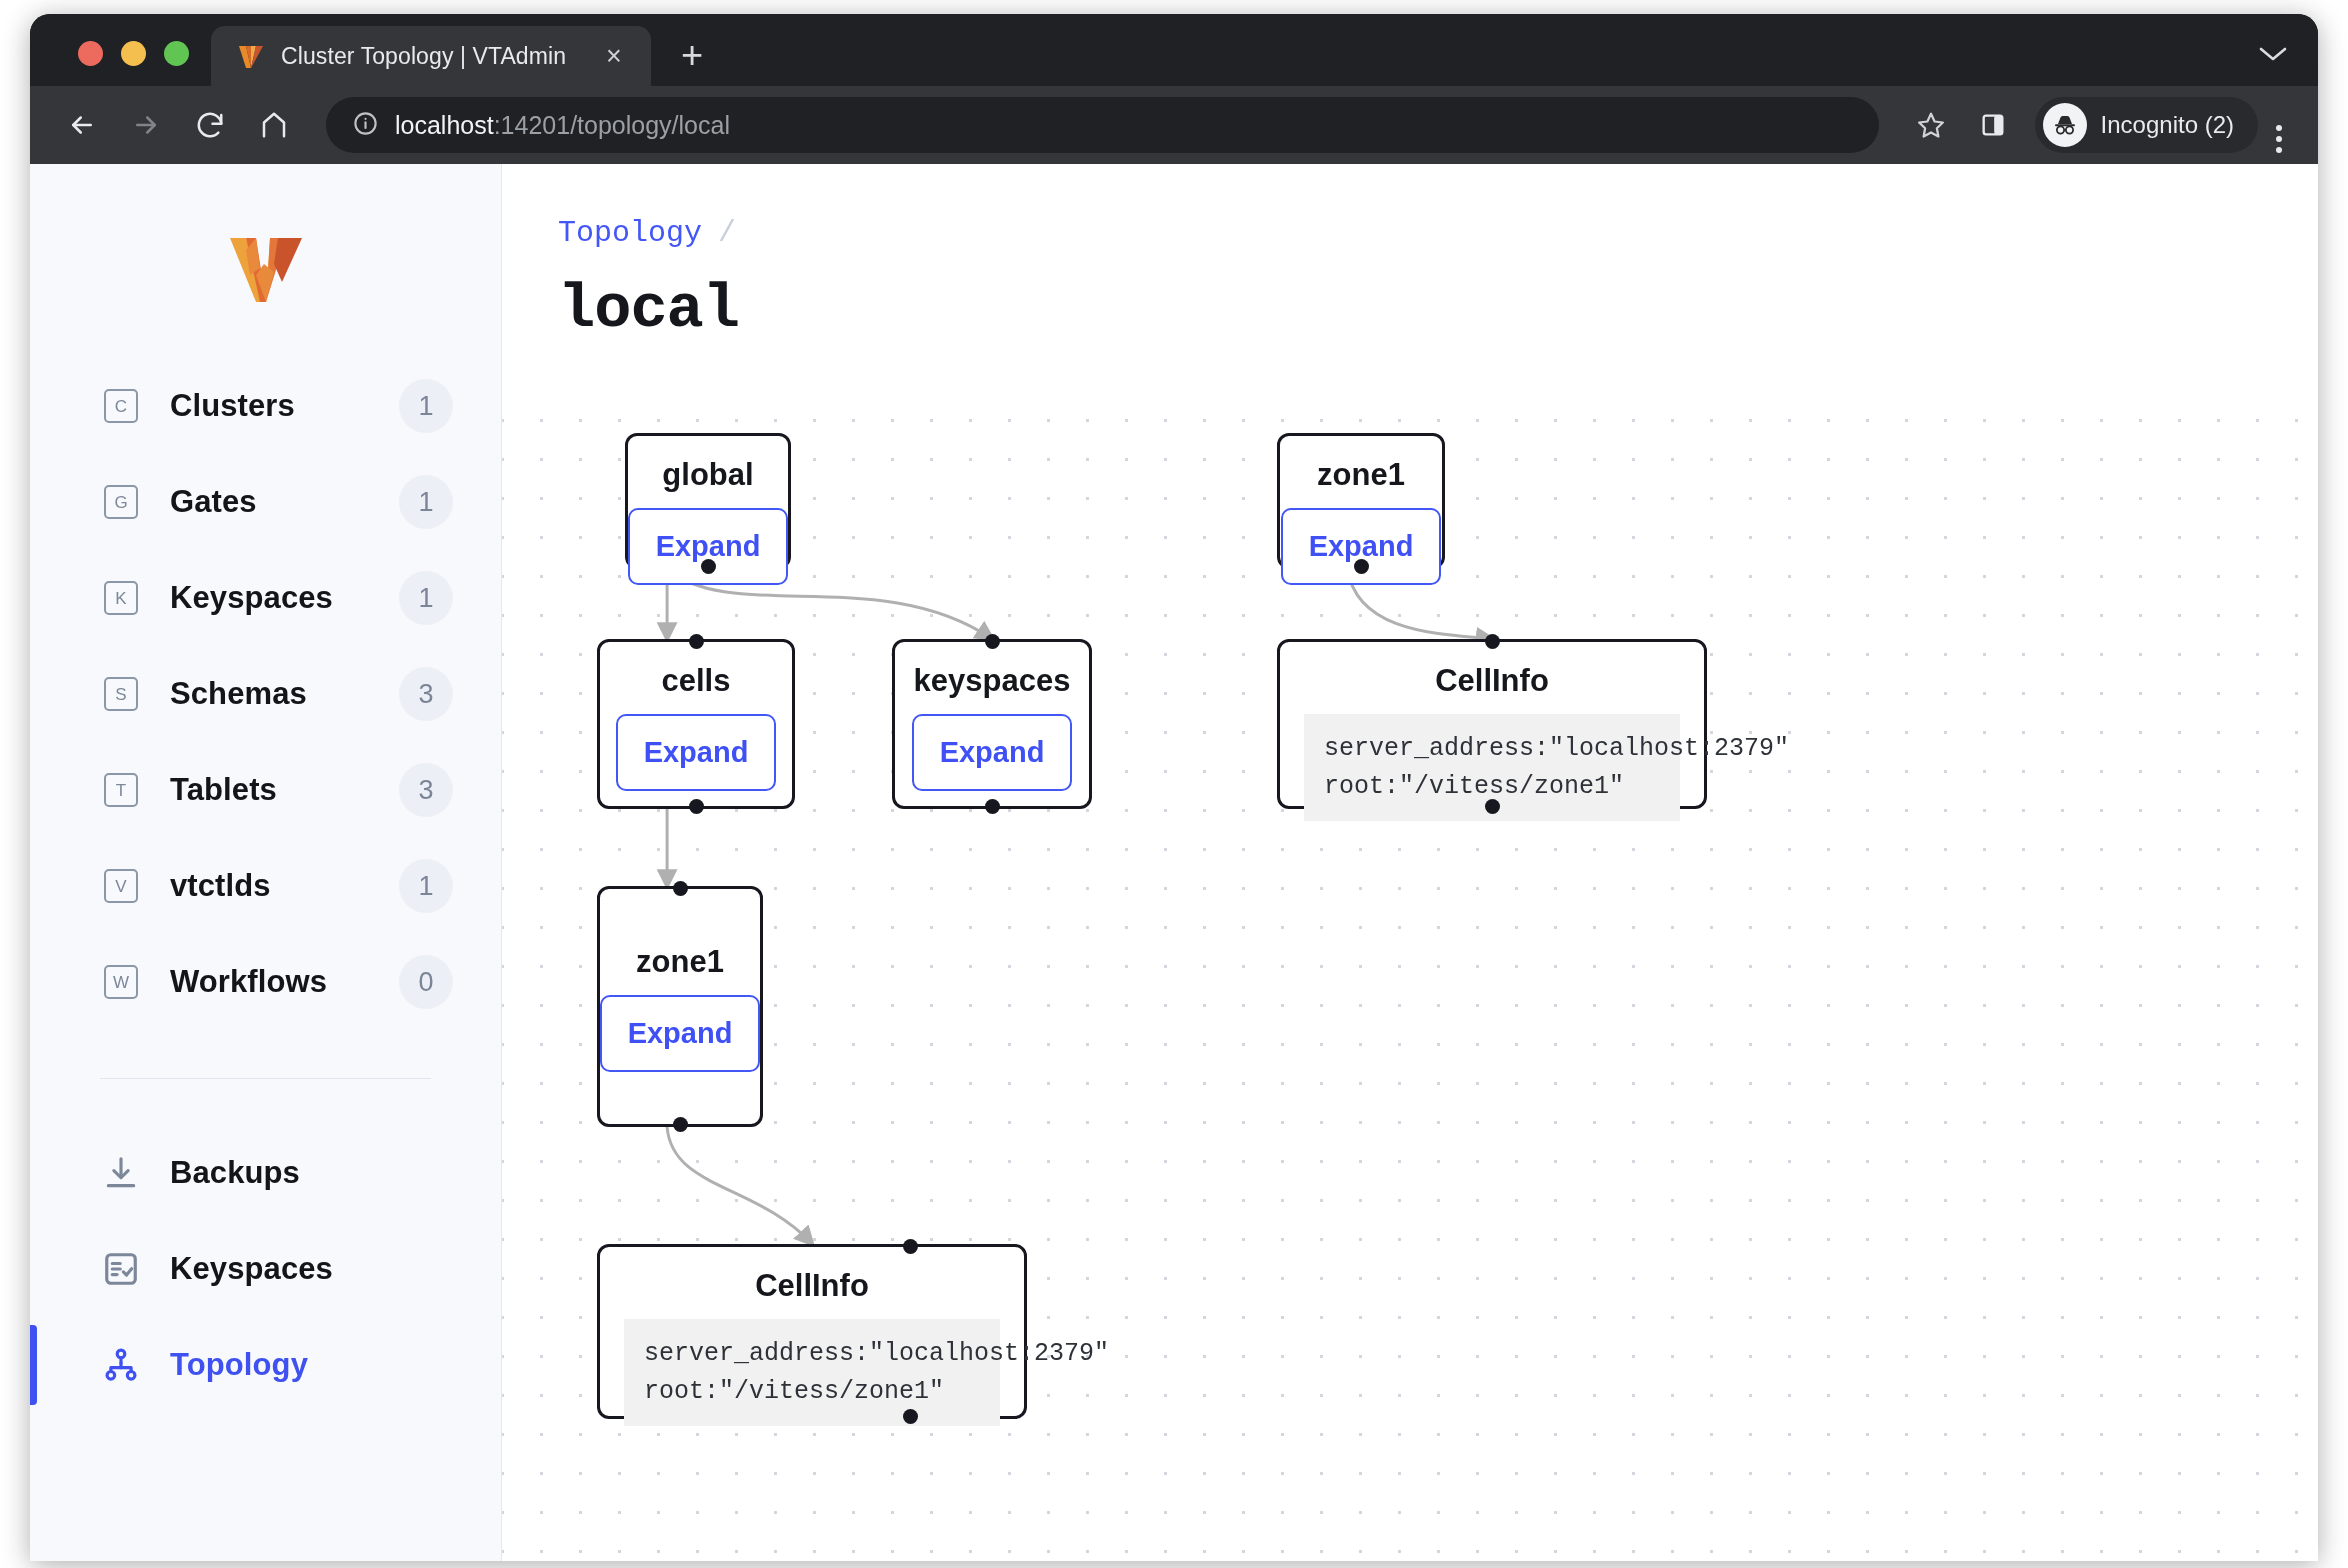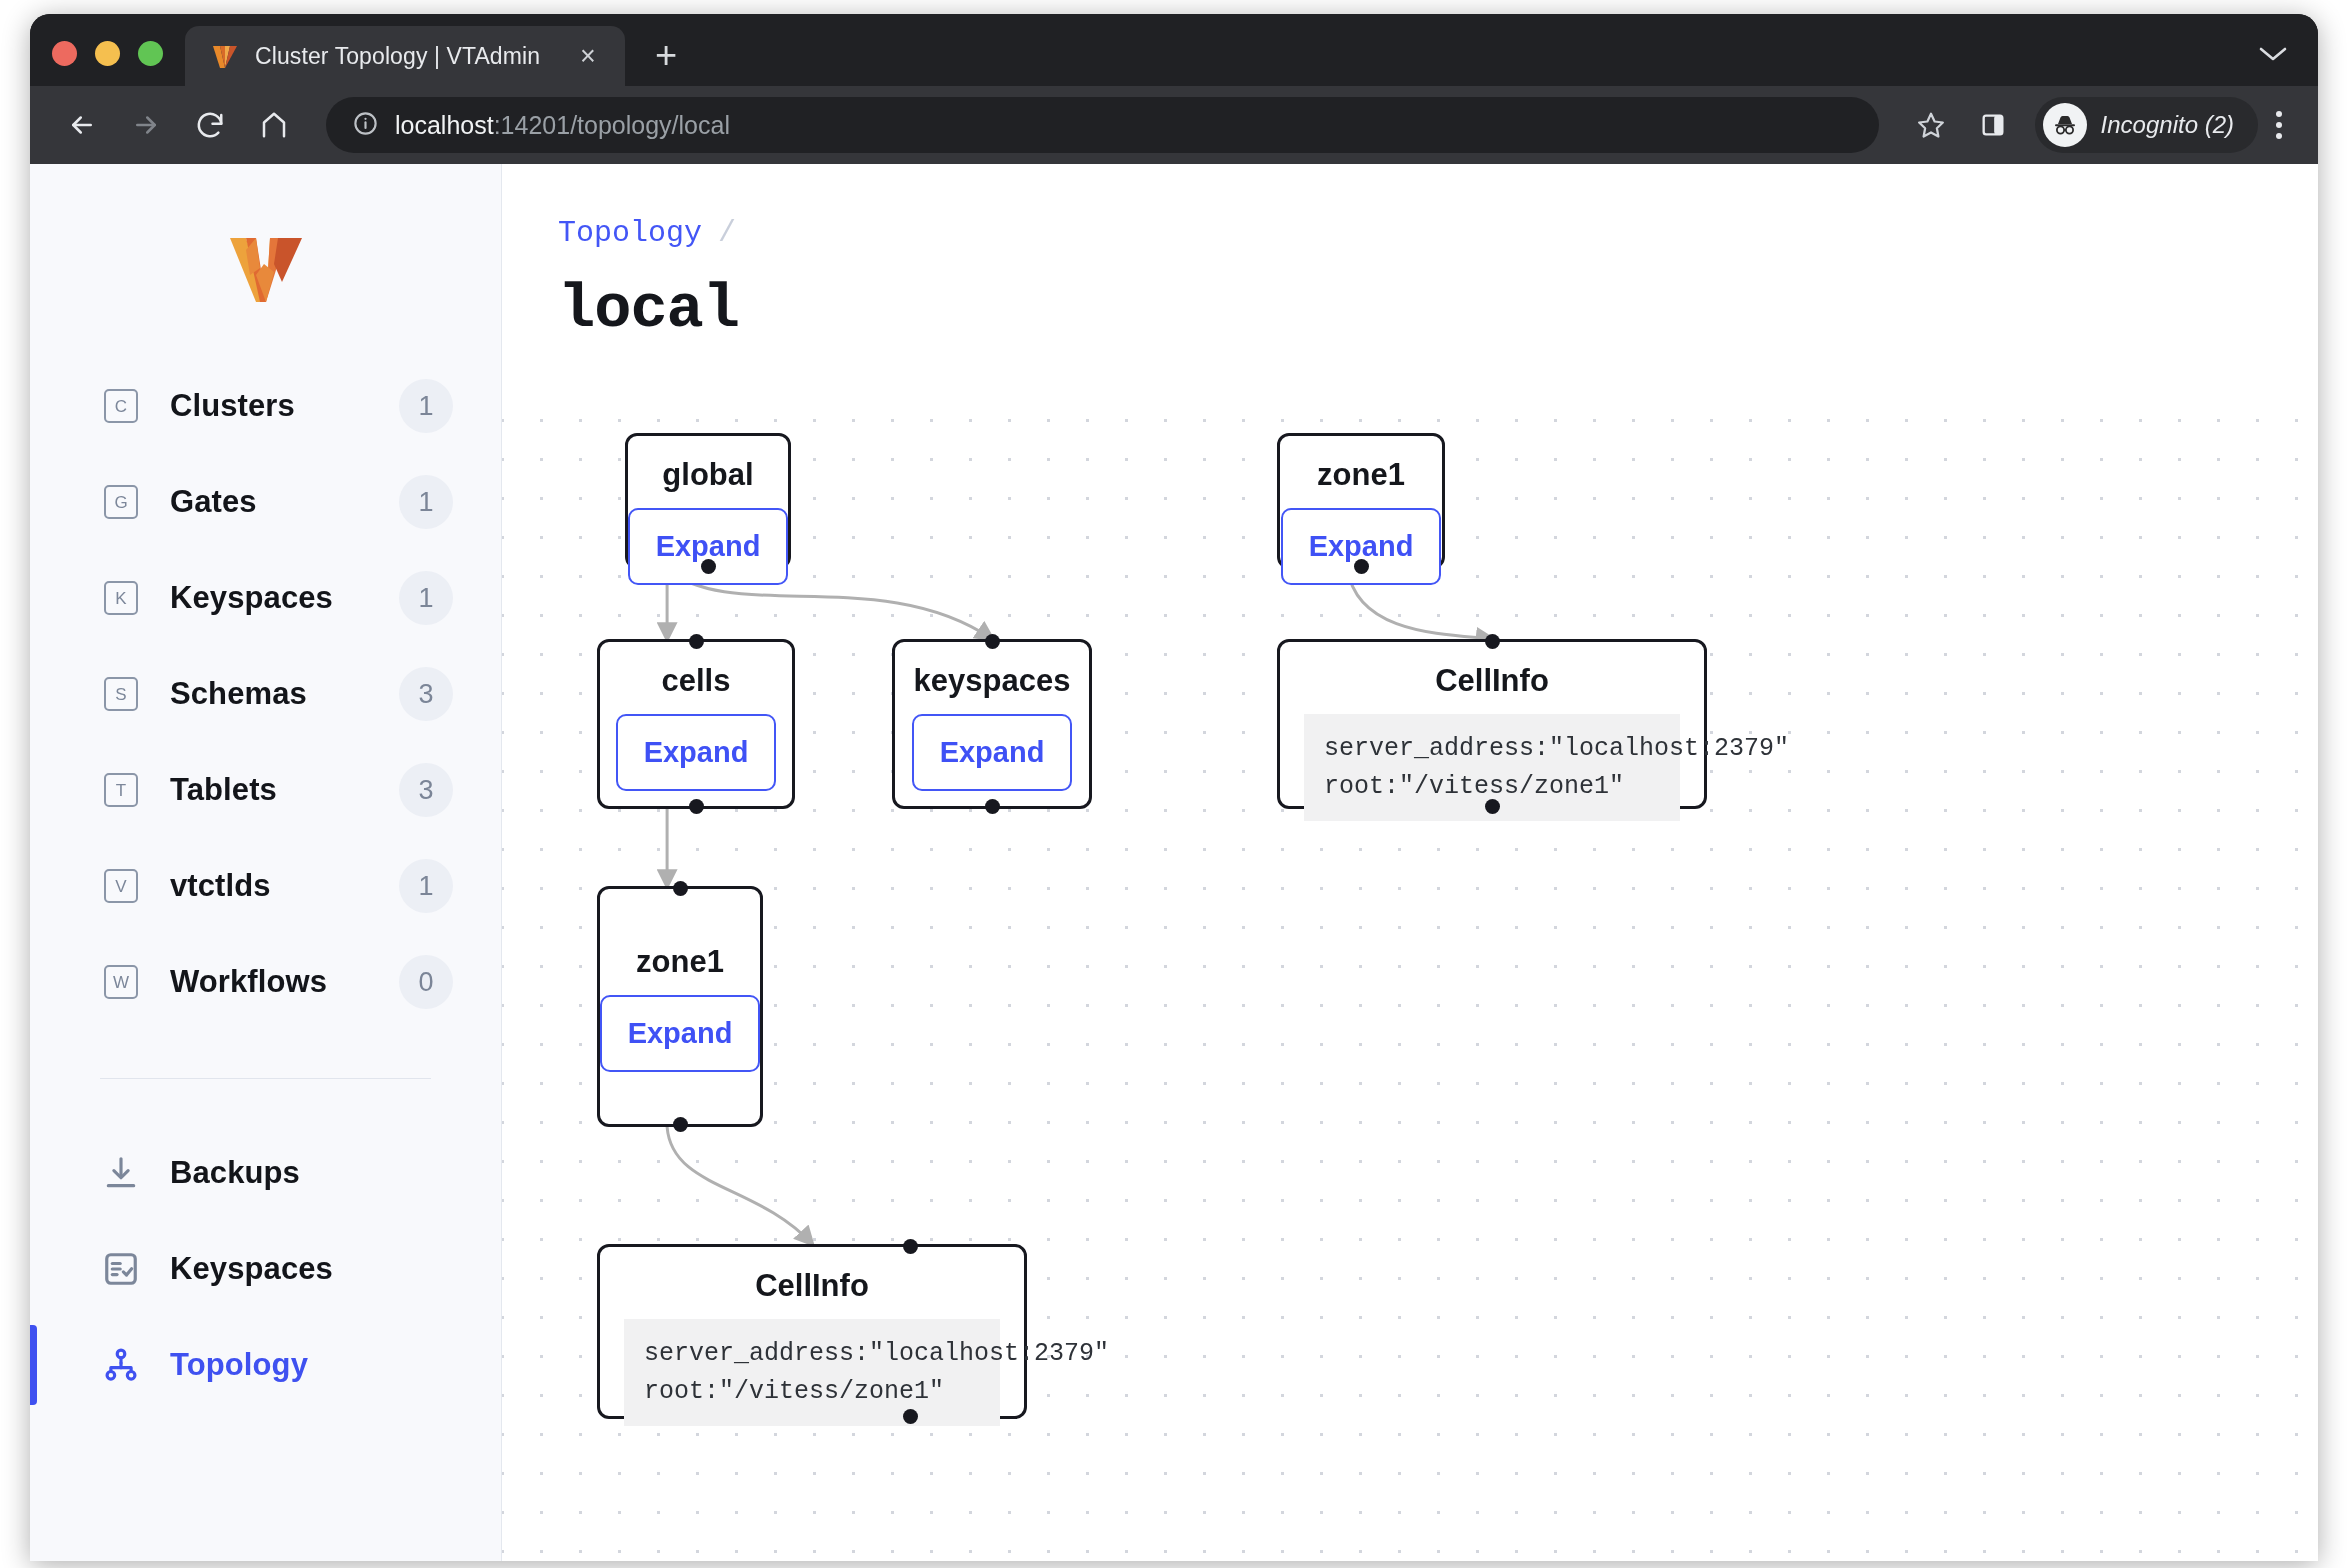--- a/index.html
+++ b/index.html
@@ -26,20 +26,21 @@
     overflow: hidden;
     box-shadow: 0 4px 28px rgba(0,0,0,.32);
   }
 
   
   .tabstrip {
     position: relative;
     height: 72px;
     background: #202124;
     display: flex; align-items: flex-end;
+    padding-left: 26px;
   }
   .traffic { display: flex; align-items: center; gap: 18px; padding: 0 22px 20px 22px; }
   .dot { width: 25px; height: 25px; border-radius: 50%; }
   .dot.red { background: #ed6a5f; }
   .dot.yellow { background: #f5bf4f; }
   .dot.green { background: #61c554; }
 
   .tab {
     display: flex; align-items: center; gap: 16px;
     height: 60px;
@@ -88,21 +89,21 @@
     flex: 1; height: 56px; margin: 0 16px;
     background: #202124; border-radius: 28px;
     display: flex; align-items: center; gap: 16px;
     padding: 0 26px; min-width: 0;
   }
   .omnibox .info-ico { flex: 0 0 27px; color: #bdc1c6; }
   .url { font-size: 25px; white-space: nowrap; overflow: hidden; }
   .url .host { color: #f1f3f4; }
   .url .path { color: #9aa0a6; }
 
-  .tb-right { display: flex; align-items: center; gap: 6px; font-style: italic; }
+  .tb-right { display: flex; align-items: flex-end; gap: 6px; }
   .incognito-chip {
     display: flex; align-items: center; gap: 14px;
     height: 56px; padding: 0 24px 0 8px;
     background: #292a2d; border-radius: 28px;
     margin-left: 8px;
   }
   .incog-avatar {
     width: 44px; height: 44px; border-radius: 50%;
     background: #f1f3f4; display: flex; align-items: center; justify-content: center;
   }

